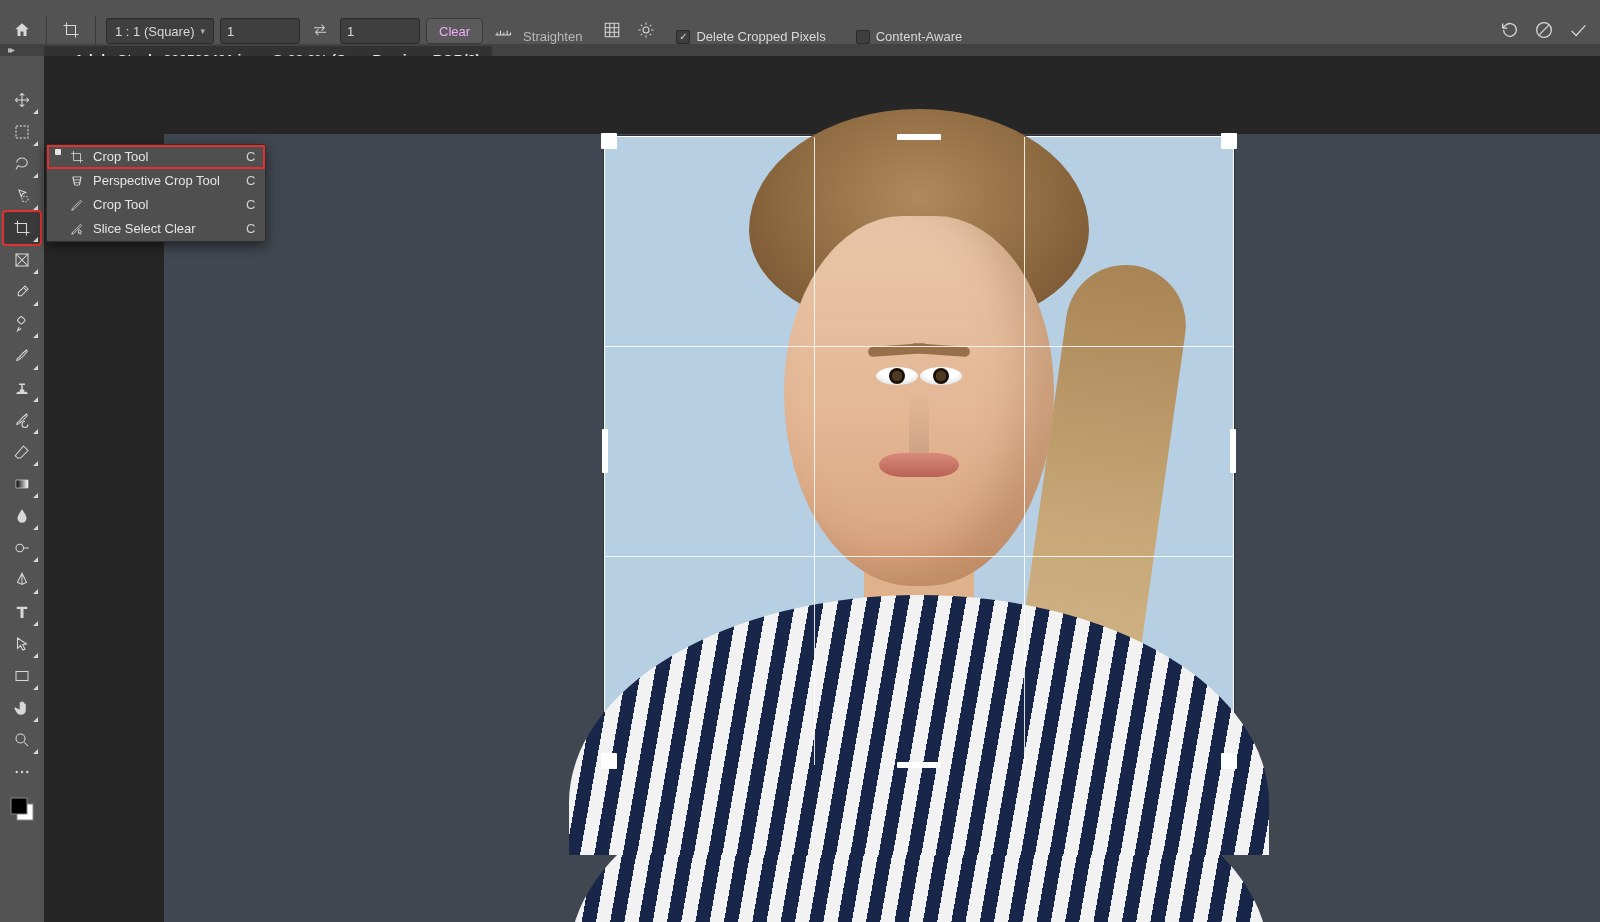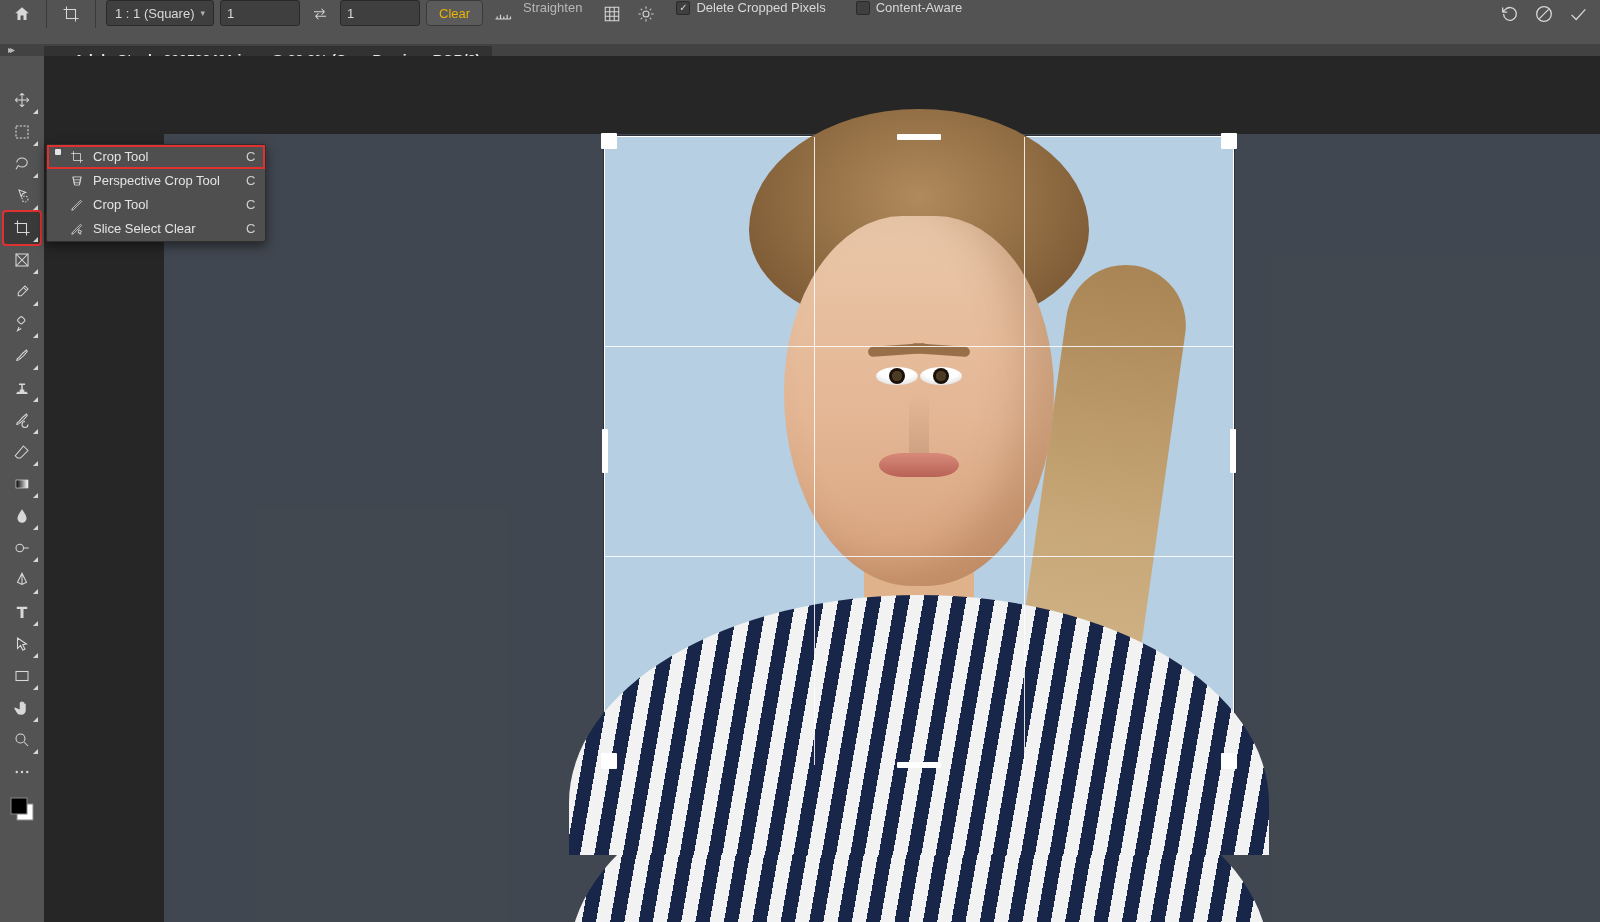--- a/index.html
+++ b/index.html
@@ -1,25 +1,25 @@
 <!DOCTYPE html>
 <html><head>
 <meta charset="utf-8">
 <style>
 * { margin: 0; padding: 0; box-sizing: border-box; font-family: -apple-system, "Helvetica Neue", Arial, sans-serif; }
 body { background: #323232; width: 1600px; height: 922px; overflow: hidden; color: #d8d8d8; font-size: 13px; position: relative; }
 
 
-.options-bar { height: 44px; background: #535353; display: flex; align-items: flex-start; padding: 0 8px; gap: 6px; }
+.options-bar { height: 44px; background: #535353; display: flex; align-items: flex-end; padding: 0 8px; gap: 6px; }
 .opt-sep { width: 1px; height: 28px; background: #3a3a3a; margin: 0 4px; }
 .icon-btn { width: 28px; height: 28px; display: flex; align-items: center; justify-content: center; cursor: pointer; border-radius: 2px; }
 .ratio-select { display: flex; align-items: center; gap: 6px; background: #3f3f3f; border: 1px solid #2a2a2a; border-radius: 3px; padding: 2px 8px; height: 26px; cursor: pointer; }
 .ratio-select .chev { font-size: 9px; color: #b0b0b0; }
 .num-input { width: 80px; height: 26px; background: #3f3f3f; border: 1px solid #2a2a2a; border-radius: 3px; color: #d8d8d8; padding: 0 6px; font-size: 13px; }
-.btn { background: #5b5b5b; border: 1px solid #3a3a3a; border-radius: 4px; padding: 4px 12px; color: #eab308; cursor: pointer; height: 26px; font-size: 13px; }
+.btn { background: #5b5b5b; border: 1px solid #3a3a3a; border-radius: 4px; padding: 4px 12px; color: #f0abfc; cursor: pointer; height: 26px; font-size: 13px; }
 .chk { display: flex; align-items: center; gap: 6px; cursor: pointer; color: #d8d8d8; }
 .chk-box { width: 14px; height: 14px; background: #3f3f3f; border: 1px solid #2a2a2a; border-radius: 2px; display: flex; align-items: center; justify-content: center; font-size: 10px; color: #d8d8d8; }
 .flex-spacer { flex: 1; }
 .commit-icons { display: flex; gap: 6px; }
 .commit-icons .icon-btn svg { width: 22px; height: 22px; }
 
 
 .dock-strip { height: 12px; background: #424242; position: relative; }
 .dock-strip .dbl-chev { position: absolute; left: 8px; top: 0; font-size: 10px; color: #b9b9b9; letter-spacing: -3px; cursor: pointer; }
 

